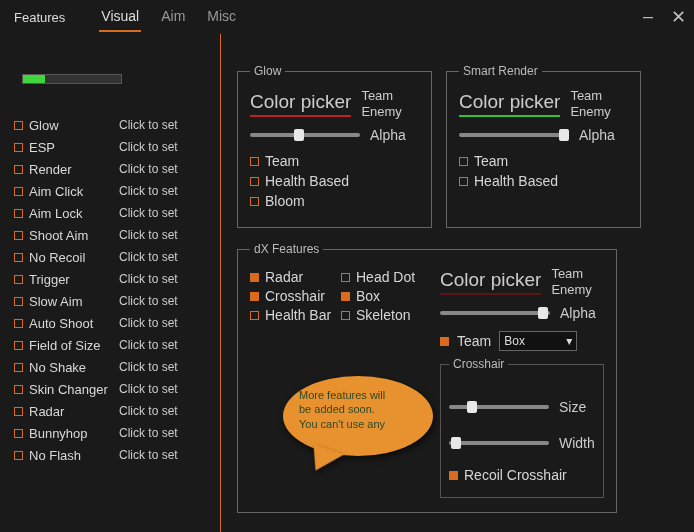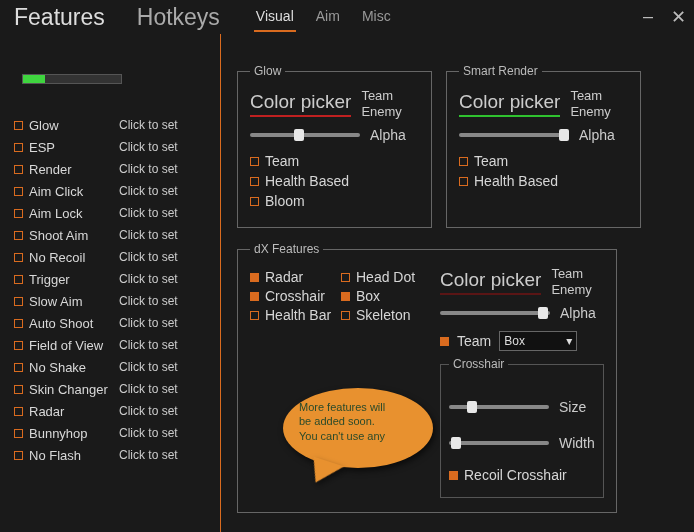--- a/index.html
+++ b/index.html
@@ -15,21 +15,21 @@
 }
 .topbar {
   display: flex;
   align-items: center;
   height: 34px;
   padding: 0 8px;
   gap: 20px;
 }
 .main-tab {
   color: #aaa;
-  font-size: 23px;
+  font-size: 13px;
   padding: 4px 6px;
   cursor: pointer;
 }
 .main-tab.active { color: #ddd; }
 .sub-tabs {
   display: flex;
   gap: 18px;
   margin-left: 8px;
   justify-content: space-between;
 }
@@ -208,21 +208,21 @@
 }
 .crosshair-group {
   border: 1px solid #555;
   padding: 8px 8px 10px 8px;
   margin-top: 6px;
 }
 .crosshair-group legend { font-size: 11px; color: #aaa; padding: 0 3px; }
 .bubble {
   position: absolute;
   left: 62px;
-  top: 354px;
+  top: 342px;
   width: 150px;
   height: 95px;
 }
 .bubble-body {
   background: #e8912f;
   border-radius: 50%;
   width: 150px;
   height: 80px;
   padding: 12px 16px;
   color: #2a4a2a;
@@ -240,21 +240,20 @@
   border-top: 24px solid #e8912f;
   transform: rotate(18deg);
   filter: drop-shadow(2px 3px 3px rgba(0,0,0,0.5));
 }
 </style>
 </head>
 <body>
 
 <div class="topbar">
   <span class="main-tab active">Features</span>
-  <span class="main-tab">Hotkeys</span>
   <div class="sub-tabs">
     <span class="sub-tab active">Visual</span>
     <span class="sub-tab">Aim</span>
     <span class="sub-tab">Misc</span>
   </div>
   <div class="window-controls">
     <span>–</span>
     <span>✕</span>
   </div>
 </div>
@@ -312,21 +311,21 @@
           <span class="feature-label">Slow Aim</span>
           <span class="feature-set">Click to set</span>
         </div>
         <div class="feature-row">
           <span class="feature-check"></span>
           <span class="feature-label">Auto Shoot</span>
           <span class="feature-set">Click to set</span>
         </div>
         <div class="feature-row">
           <span class="feature-check"></span>
-          <span class="feature-label">Field of View</span>
+          <span class="feature-label">Field of Size</span>
           <span class="feature-set">Click to set</span>
         </div>
         <div class="feature-row">
           <span class="feature-check"></span>
           <span class="feature-label">No Shake</span>
           <span class="feature-set">Click to set</span>
         </div>
         <div class="feature-row">
           <span class="feature-check"></span>
           <span class="feature-label">Skin Changer</span>

